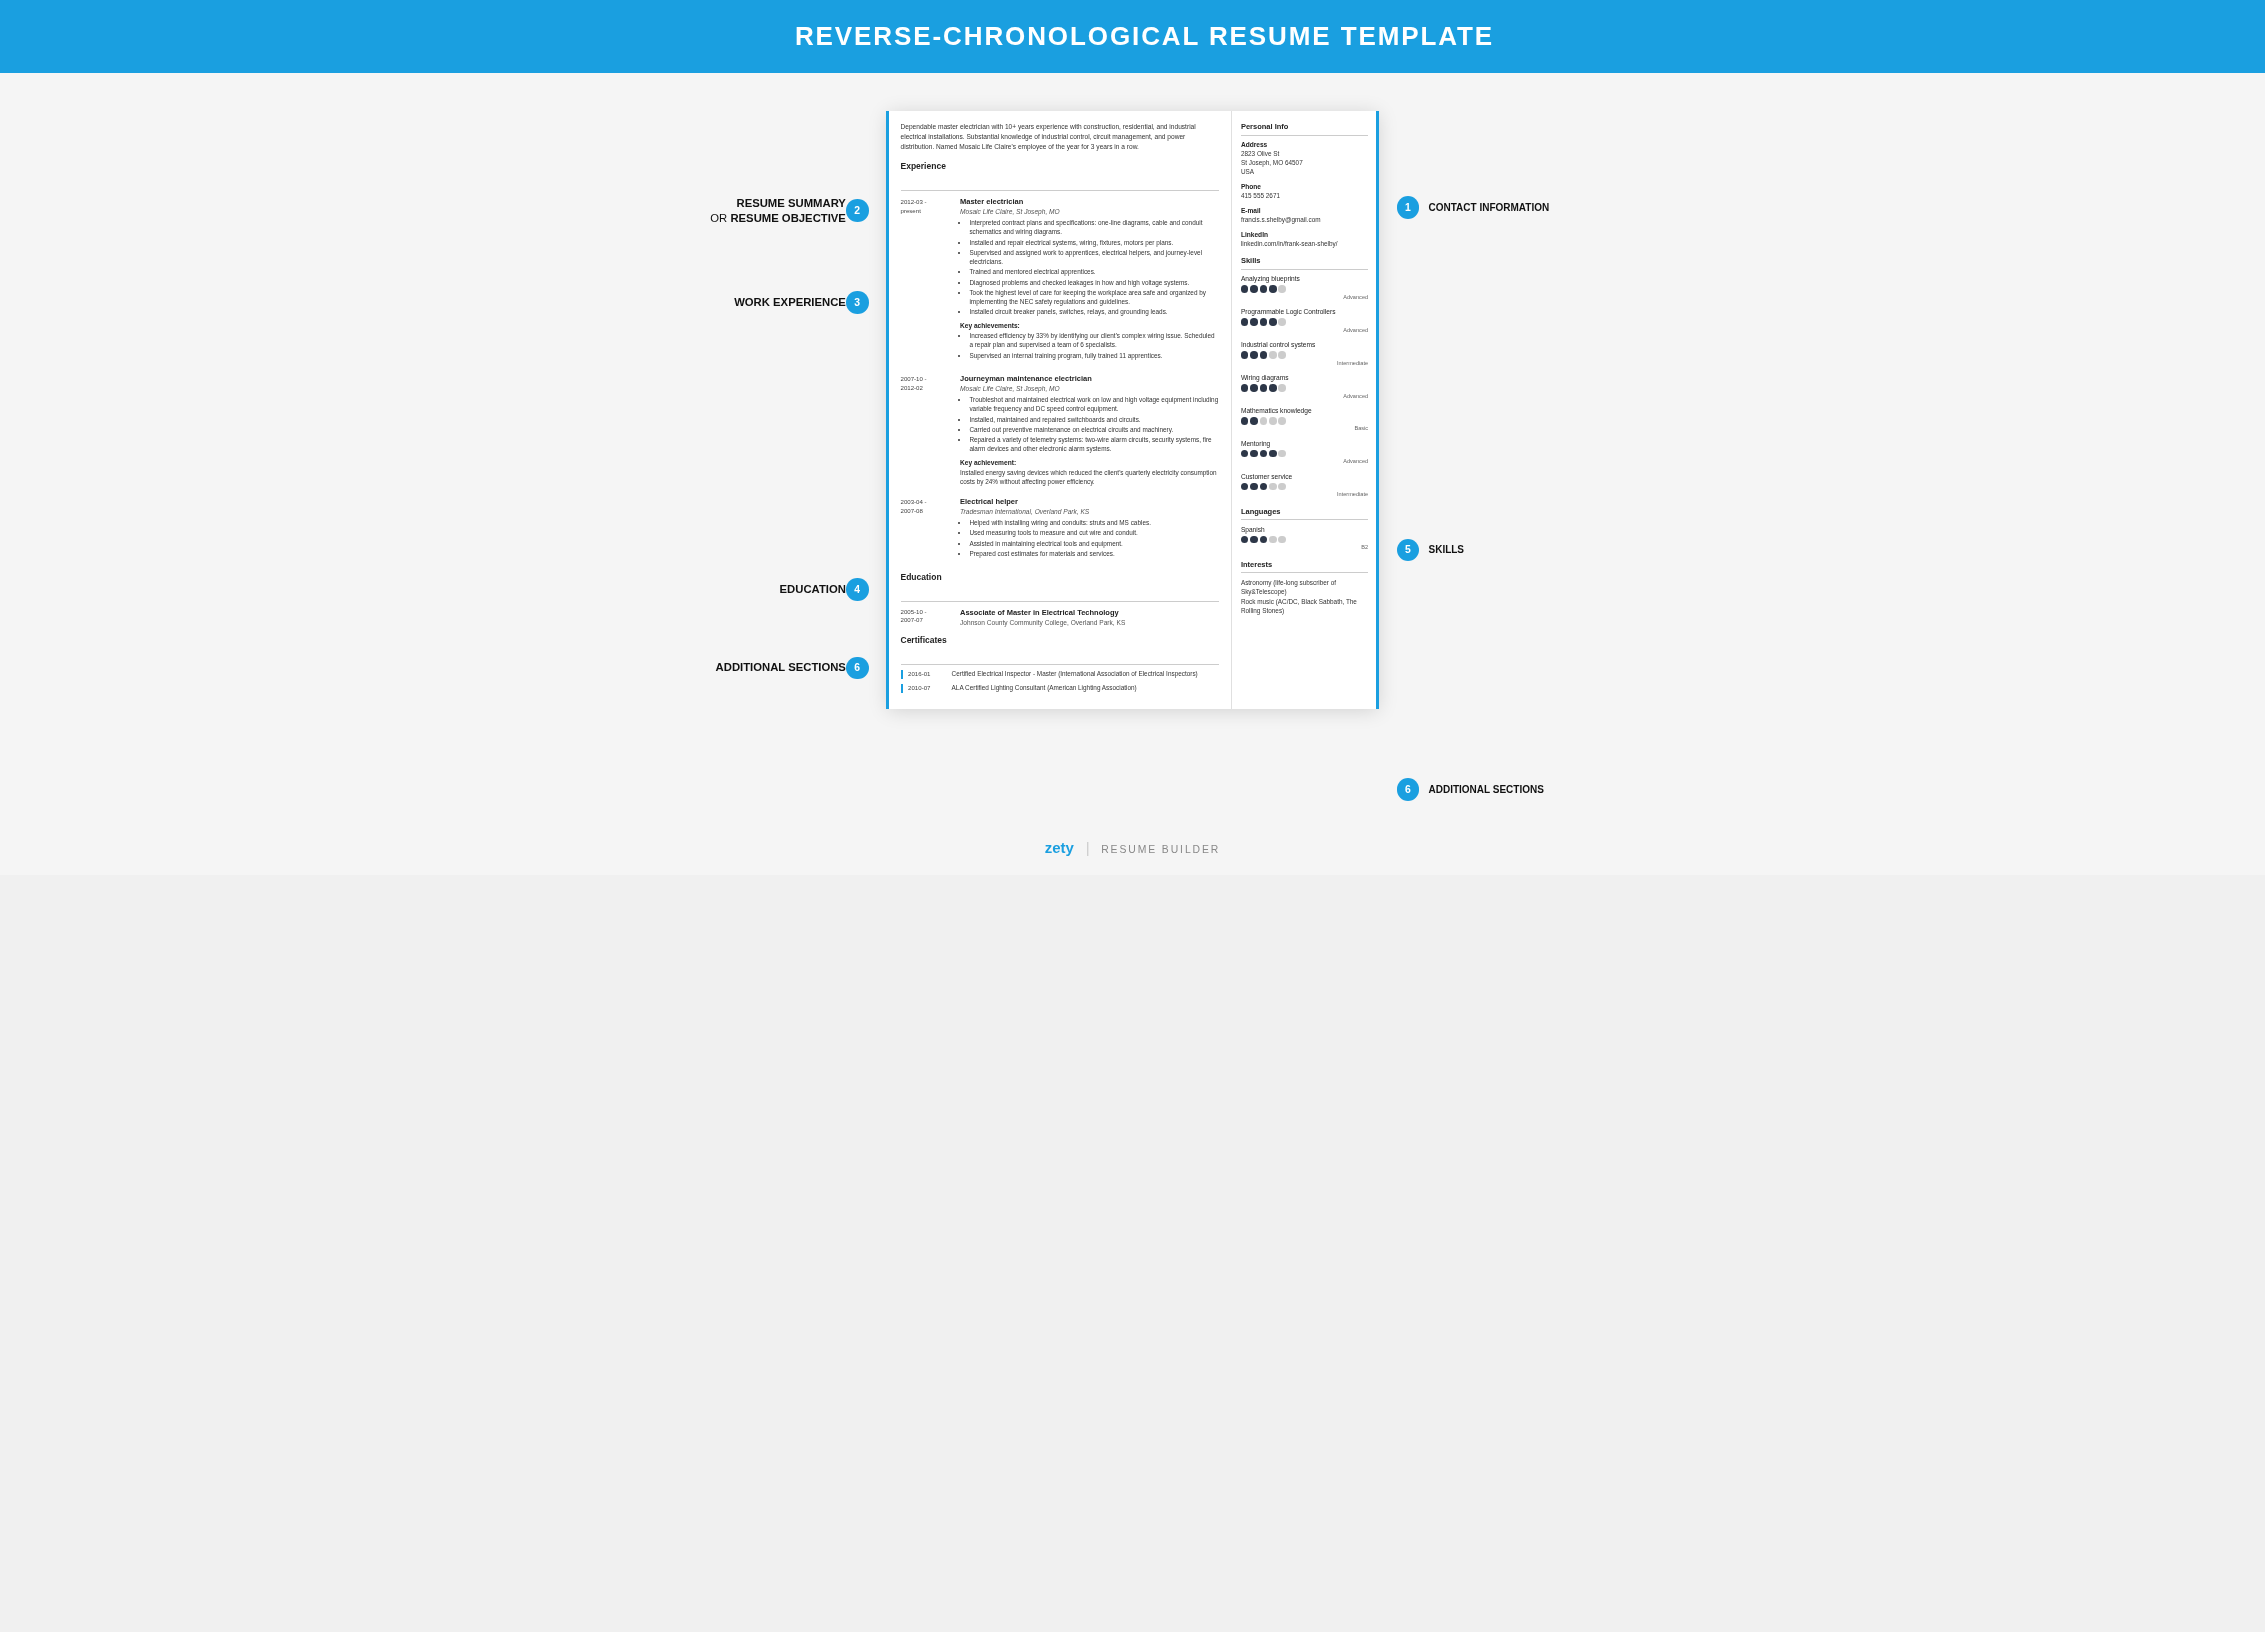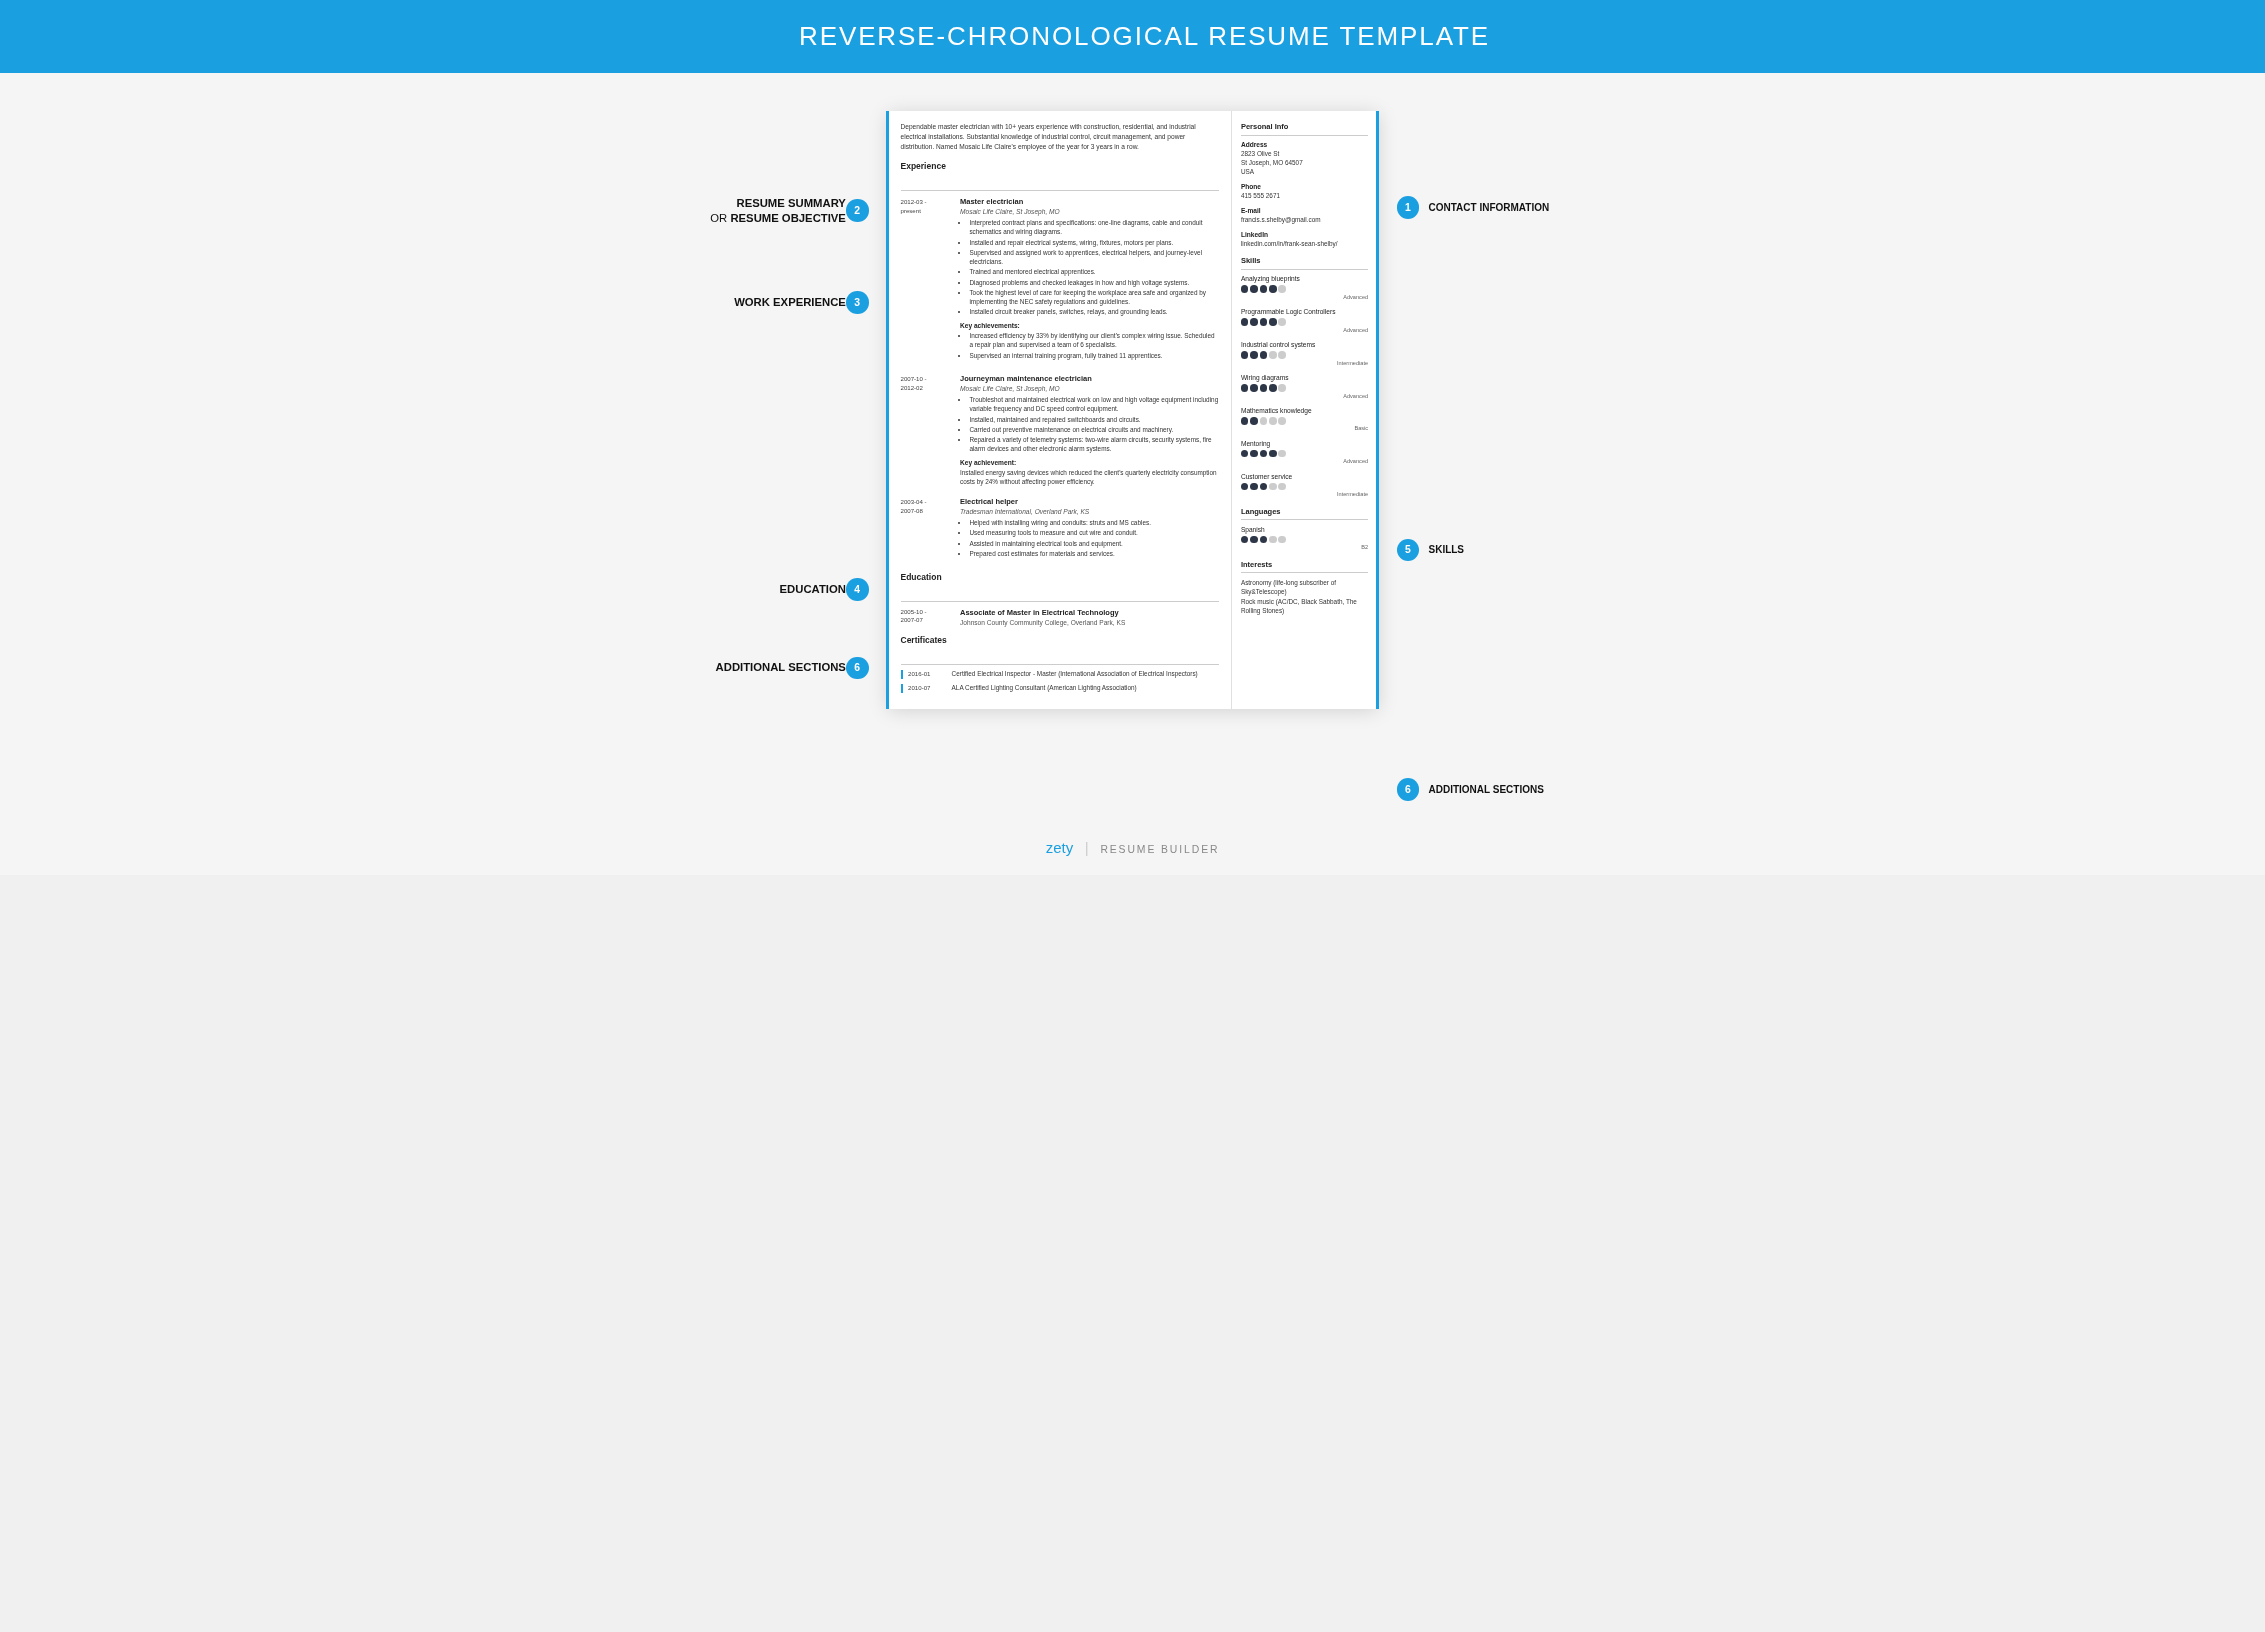--- a/index.html
+++ b/index.html
@@ -15,21 +15,21 @@
     }
     
     .header-banner {
       background: #1a9fe0;
       padding: 21px 0;
       text-align: center;
     }
     .header-title {
       color: #fff;
       font-size: 26px;
-      font-weight: 400;
+      font-weight: 700;
       letter-spacing: 1.9px;
       text-transform: uppercase;
       margin-left: 24px;
     }
     
     .resume-doc {
       width: 490px;
       flex-shrink: 0;
       background: #fff;
       box-shadow: 0 1.9px 19px rgba(0,0,0,0.15);
@@ -260,21 +260,21 @@
     }
     
     .footer {
       text-align: center;
       padding: 19px;
       background: #f5f5f5;
     }
     .footer-brand {
       font-size: 15px;
       color: #1a9fe0;
-      font-weight: 400;
+      font-weight: 700;
     }
     .footer-sub {
       font-size: 10.4px;
       color: #888;
       letter-spacing: 1.9px;
     }
     .left-col-ann {
       width: 282px;
       padding-right: 19px;
       display: flex;

